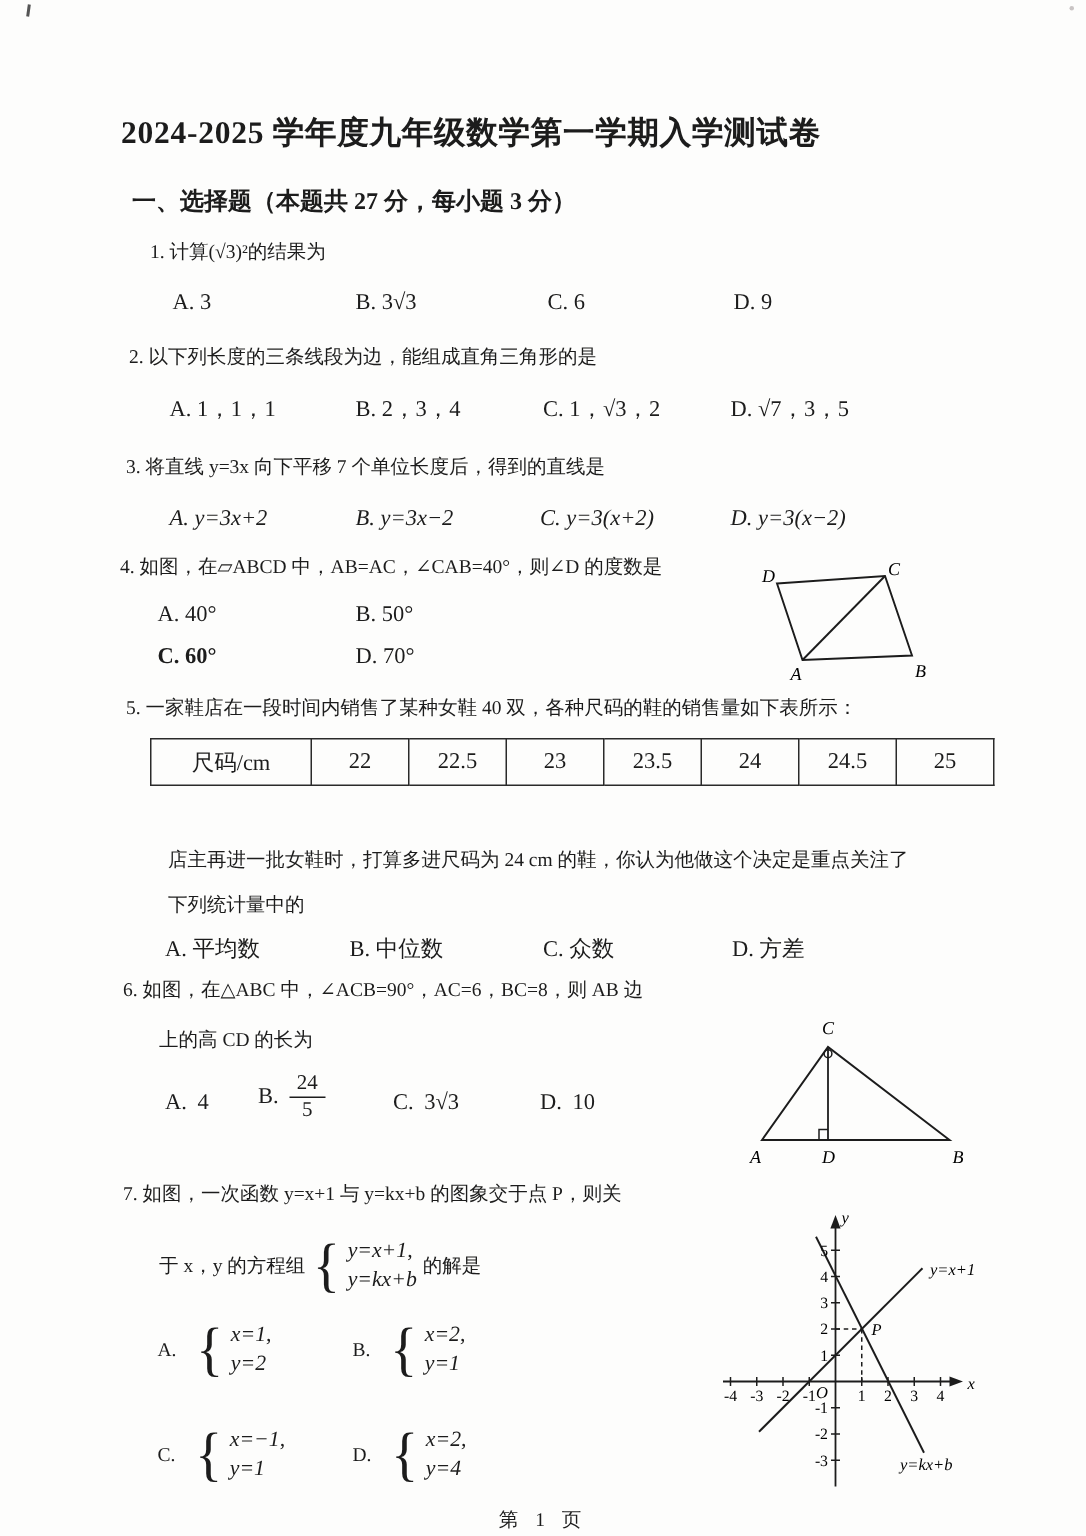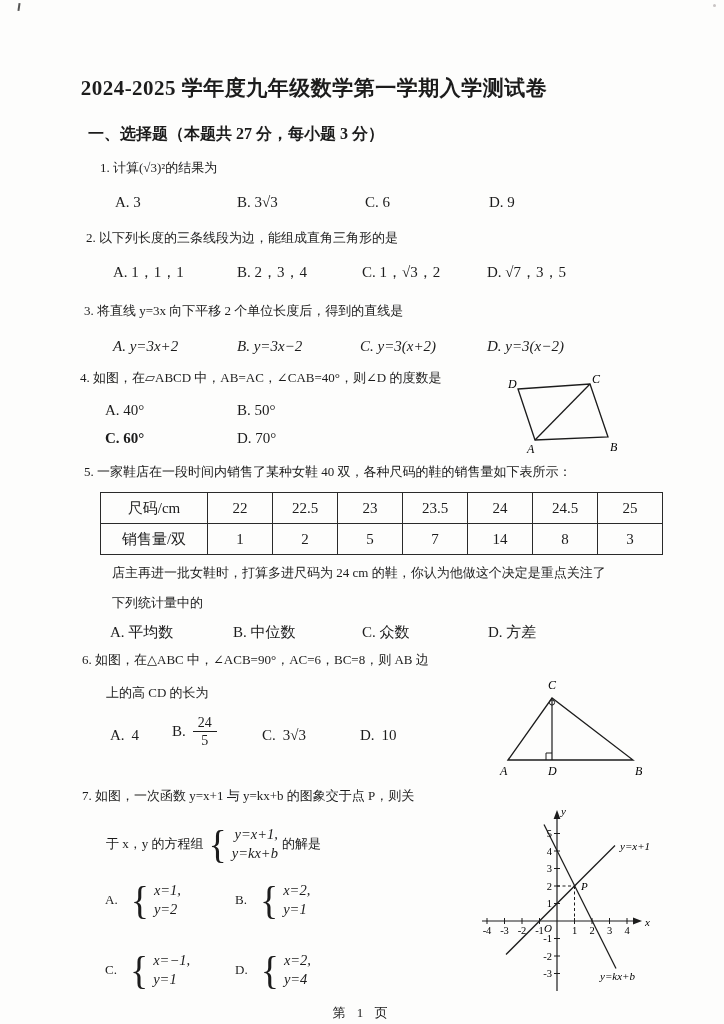--- a/index.html
+++ b/index.html
@@ -50,21 +50,21 @@
   <span class="abs opt" style="left:237px;top:194px;">B. 3√3</span>
   <span class="abs opt" style="left:365px;top:194px;">C. 6</span>
   <span class="abs opt" style="left:489px;top:194px;">D. 9</span>
 
   <div class="abs stem" style="left:86px;top:229px;">2. 以下列长度的三条线段为边，能组成直角三角形的是</div>
   <span class="abs opt" style="left:113px;top:263px;">A. 1，1，1</span>
   <span class="abs opt" style="left:237px;top:263px;">B. 2，3，4</span>
   <span class="abs opt" style="left:362px;top:263px;">C. 1，√3，2</span>
   <span class="abs opt" style="left:487px;top:263px;">D. √7，3，5</span>
 
-  <div class="abs stem" style="left:84px;top:302px;">3. 将直线 y=3x 向下平移 2 个单位长度后，得到的直线是</div>
+  <div class="abs stem" style="left:84px;top:302px;">3. 将直线 y=3x 向下平移 7 个单位长度后，得到的直线是</div>
   <span class="abs opt math-i" style="left:113px;top:338px;">A. y=3x+2</span>
   <span class="abs opt math-i" style="left:237px;top:338px;">B. y=3x−2</span>
   <span class="abs opt math-i" style="left:360px;top:338px;">C. y=3(x+2)</span>
   <span class="abs opt math-i" style="left:487px;top:338px;">D. y=3(x−2)</span>
 
   <div class="abs stem" style="left:80px;top:369px;">4. 如图，在▱ABCD 中，AB=AC，∠CAB=40°，则∠D 的度数是</div>
   <span class="abs opt" style="left:105px;top:402px;">A. 40°</span>
   <span class="abs opt" style="left:237px;top:402px;">B. 50°</span>
   <span class="abs opt" style="left:105px;top:430px;font-weight:bold;">C. 60°</span>
   <span class="abs opt" style="left:237px;top:430px;">D. 70°</span>
@@ -84,30 +84,20 @@
         <tr>
       <td class="c0">尺码/cm</td>
       <td>22</td>
       <td>22.5</td>
       <td>23</td>
       <td>23.5</td>
       <td>24</td>
       <td>24.5</td>
       <td>25</td>
     </tr>
-    <tr>
-      <td class="c0">销售量/双</td>
-      <td>1</td>
-      <td>2</td>
-      <td>5</td>
-      <td>7</td>
-      <td>14</td>
-      <td>8</td>
-      <td>3</td>
-    </tr>
   </tbody>
     </table>
   <div class="abs stem" style="left:112px;top:564px;">店主再进一批女鞋时，打算多进尺码为 24 cm 的鞋，你认为他做这个决定是重点关注了</div>
   <div class="abs stem" style="left:112px;top:594px;">下列统计量中的</div>
   <span class="abs opt" style="left:110px;top:623px;">A. 平均数</span>
   <span class="abs opt" style="left:233px;top:623px;">B. 中位数</span>
   <span class="abs opt" style="left:362px;top:623px;">C. 众数</span>
   <span class="abs opt" style="left:488px;top:623px;">D. 方差</span>
 
   <div class="abs stem" style="left:82px;top:651px;">6. 如图，在△ABC 中，∠ACB=90°，AC=6，BC=8，则 AB 边</div>
@@ -139,21 +129,21 @@
     <polyline points="56,85 56,78 62,78" fill="none" stroke="#1c1c1c" stroke-width="1"></polyline>
     <circle cx="62" cy="27.5" r="2.6" fill="none" stroke="#1c1c1c" stroke-width="1"></circle>
     <text x="58" y="14" font-size="12" font-style="italic">C</text>
     <text x="10" y="100" font-size="12" font-style="italic">A</text>
     <text x="58" y="100" font-size="12" font-style="italic">D</text>
     <text x="145" y="100" font-size="12" font-style="italic">B</text>
   </svg>
 
   <div class="abs stem" style="left:82px;top:787px;">7. 如图，一次函数 y=x+1 与 y=kx+b 的图象交于点 P，则关</div>
 
-  <div class="abs sysrow" style="left:106px;top:818px;height:52px;text-align:right;">
+  <div class="abs sysrow" style="left:106px;top:818px;height:52px;">
     <span class="stem">于 x，y 的方程组</span>
     <span class="brace">{</span>
     <span class="syslines">
       <div>y=x+1,</div>
       <div>y=kx+b</div>
     </span>
     <span class="stem">的解是</span>
   </div>
 
   <div class="abs sysrow" style="left:105px;top:876px;height:48px;">

